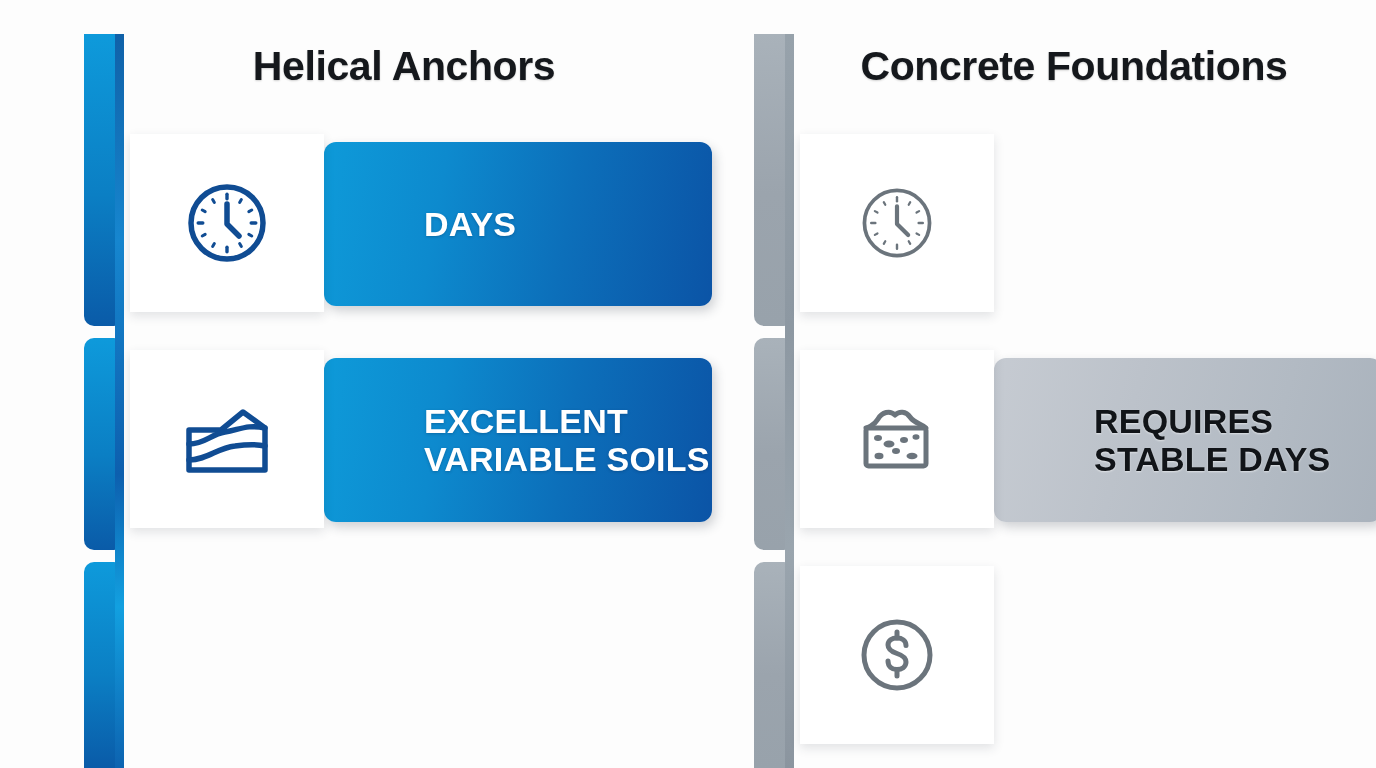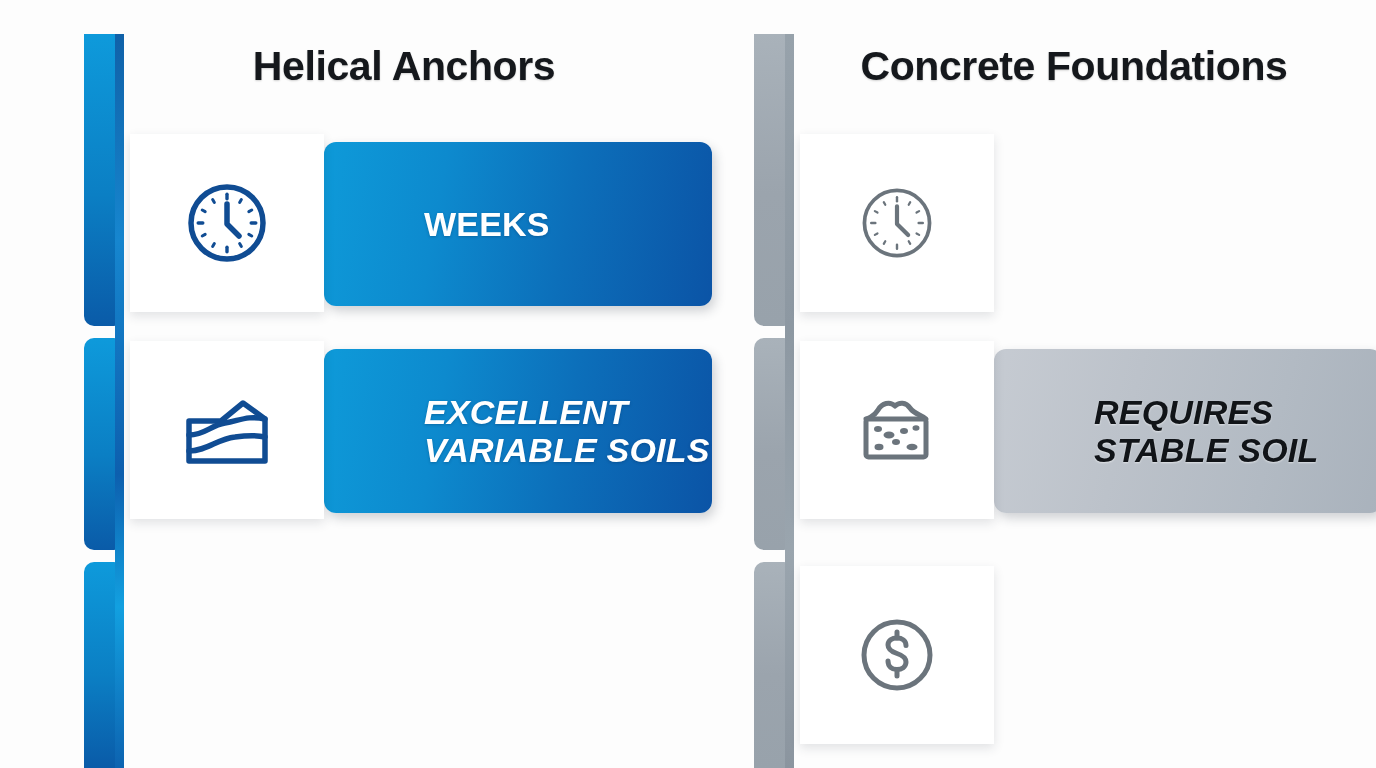--- a/index.html
+++ b/index.html
@@ -85,21 +85,21 @@
   }
 
   
   .row {
     position: absolute;
     left: 46px;
     width: 554px;
     height: 178px;
   }
   .row-0 { top: 134px; }
-  .row-1 { top: 341px; font-style: italic; }
+  .row-1 { top: 350px; }
   .row-2 { top: 566px; }
 
   
   .card {
     position: absolute;
     top: 8px;
     left: 194px;
     width: 388px;
     height: 164px;
     border-radius: 12px;
@@ -162,21 +162,21 @@
       <div class="rail-seg seg-0"></div>
       <div class="rail-seg seg-1"></div>
       <div class="rail-seg seg-2"></div>
       <div class="rail-stripe"></div>
     </div>
 
     <div class="col-title">Helical Anchors</div>
 
     <div class="row row-0">
       <div class="card">
-        <div class="card-label">WEEKS</div>
+        <div class="card-label">DAYS</div>
       </div>
       <div class="icon-plate">
         <svg width="86" height="86" viewBox="0 0 86 86">
           <circle cx="43" cy="43" r="36" fill="none" class="glyph-blue" stroke-width="5.5"></circle>
           <g class="fill-blue">
             <rect x="41.3" y="12.5" width="3.4" height="8" rx="1.7"></rect>
             <rect x="41.3" y="65.5" width="3.4" height="8" rx="1.7"></rect>
             <rect x="65.5" y="41.3" width="8" height="3.4" rx="1.7"></rect>
             <rect x="12.5" y="41.3" width="8" height="3.4" rx="1.7"></rect>
             <rect x="55.0" y="17.8" width="3.0" height="6.4" rx="1.5" transform="rotate(30 56.5 21)"></rect>
@@ -240,21 +240,21 @@
             <rect x="28.4" y="19.2" width="2.4" height="5.6" rx="1.2" transform="rotate(330 29.6 22)"></rect>
           </g>
           <path d="M43 25 L43 44 L55 56" fill="none" class="glyph-gray" stroke-width="4.5" stroke-linecap="round" stroke-linejoin="round"></path>
         </svg>
       </div>
     </div>
 
     <div class="row row-1">
       <div class="card">
         <div class="card-label">REQUIRES
-STABLE SOIL</div>
+STABLE DAYS</div>
       </div>
       <div class="icon-plate">
         <svg width="86" height="74" viewBox="0 0 86 74">
           <path d="M12 26 C12 26 20 24 24 17 C28 10 36 8 41 13 C45 9 52 9 56 15 C60 21 68 22 72 26" fill="none" class="glyph-gray" stroke-width="5" stroke-linecap="round" stroke-linejoin="round"></path>
           <rect x="12" y="26" width="60" height="38" rx="2.5" fill="none" class="glyph-gray" stroke-width="5" stroke-linejoin="round"></rect>
           <g class="fill-gray">
             <ellipse cx="24" cy="36" rx="4" ry="3"></ellipse>
             <ellipse cx="35" cy="42" rx="5.5" ry="3.5"></ellipse>
             <ellipse cx="50" cy="38" rx="4" ry="3"></ellipse>
             <ellipse cx="62" cy="35" rx="3.5" ry="2.8"></ellipse>

